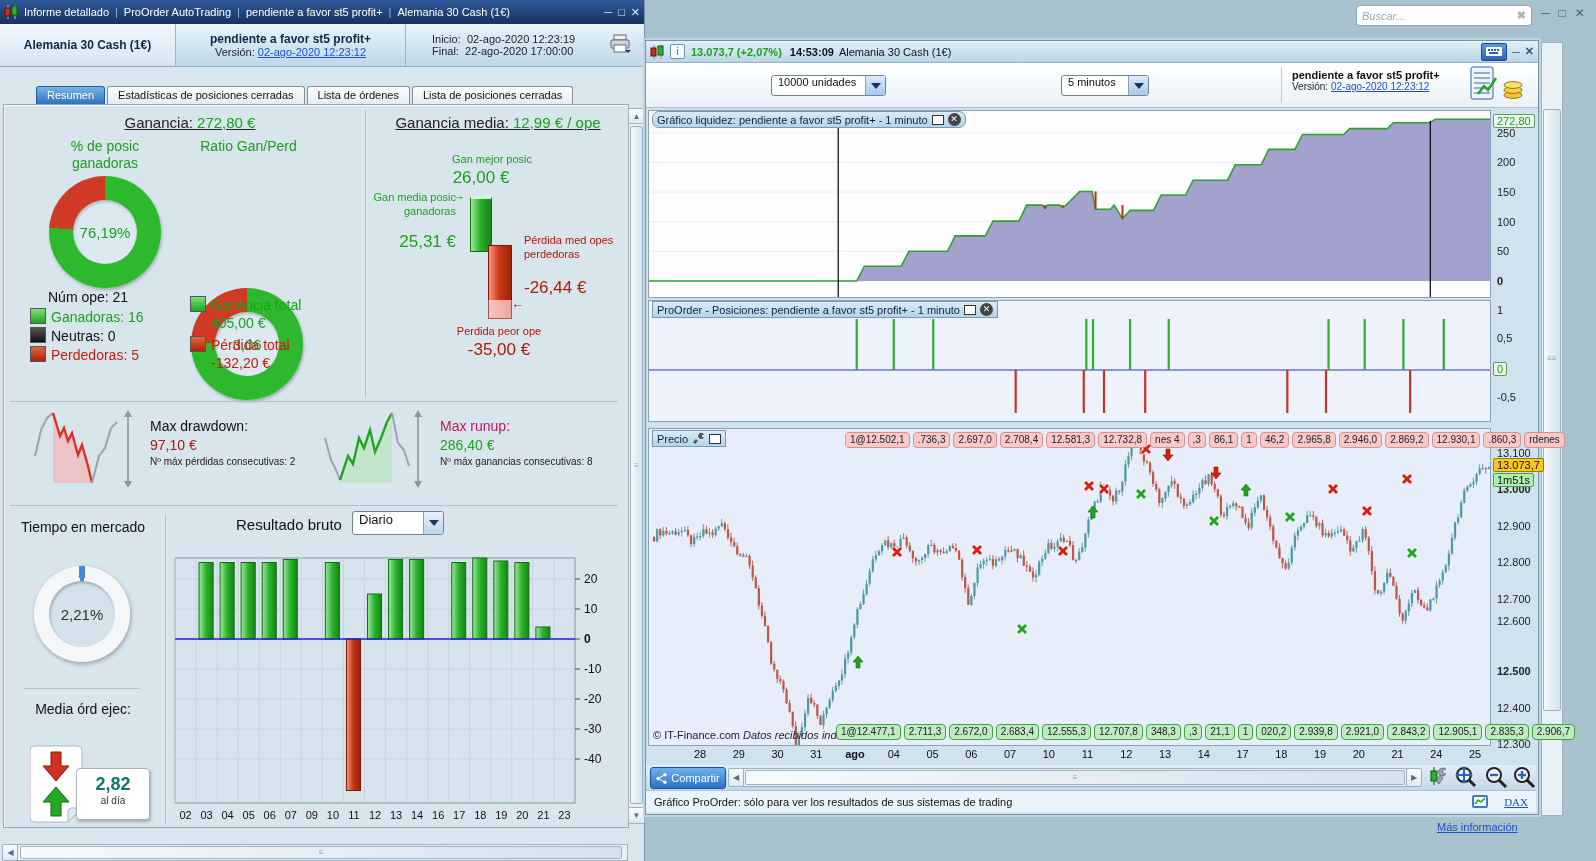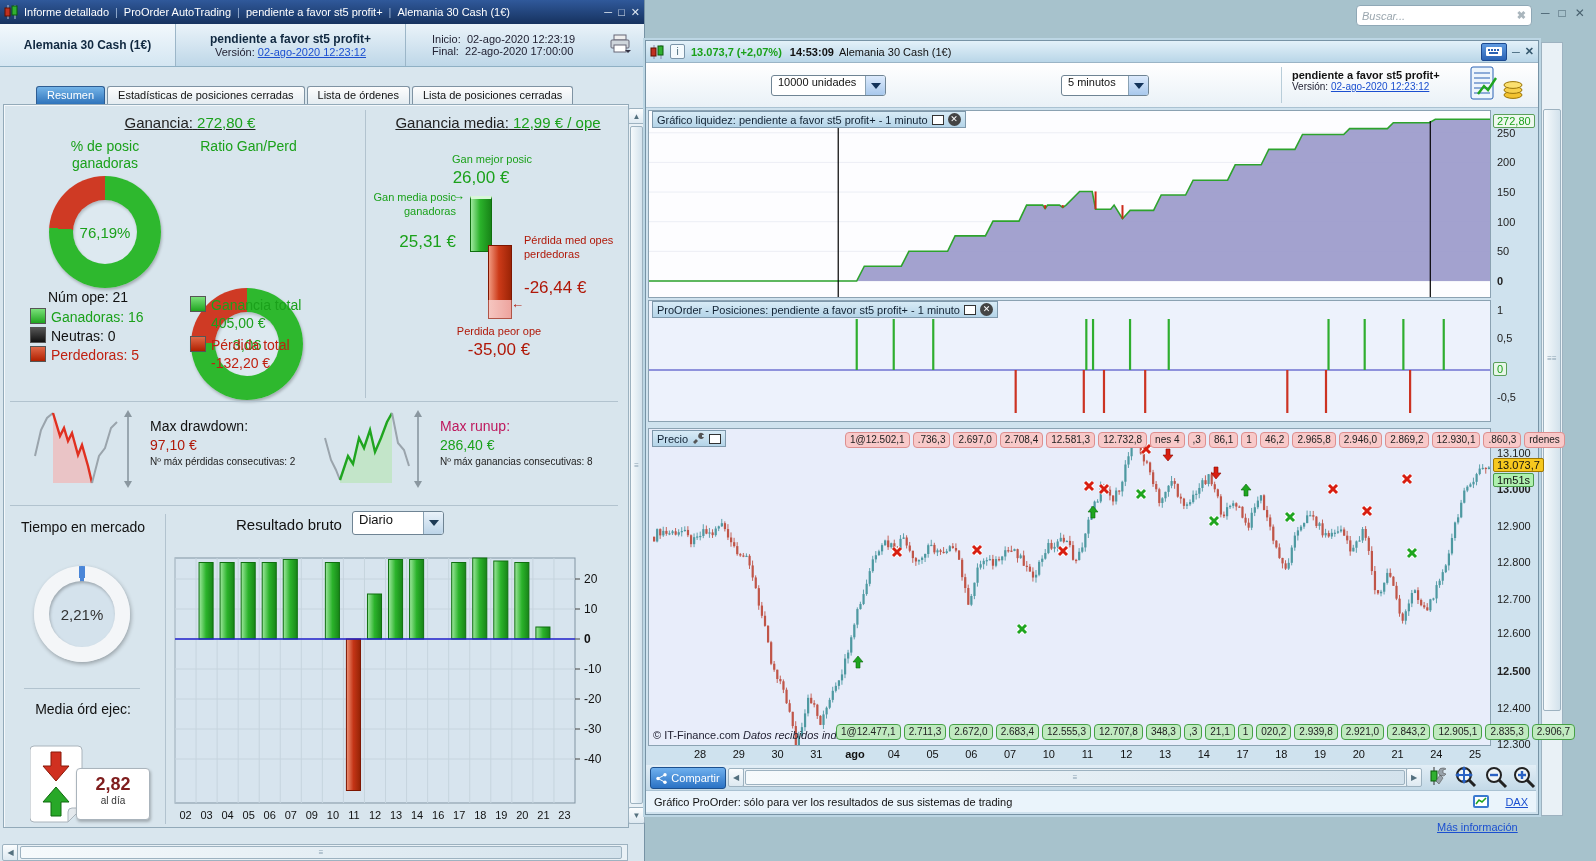--- a/index.html
+++ b/index.html
@@ -226,21 +226,21 @@
     </div>
     <div class="hr" style="left:24px;top:688px;width:116px;"></div>
     <div class="abs" style="left:18px;top:700px;width:130px;text-align:center;font-size:14px;color:#111;line-height:18px;">Media órd ejec:</div>
     <svg class="abs" width="62" height="80" viewBox="0 0 62 80" style="left:30px;top:744px;">
       <path d="M4,2 h44 a4,4 0 0 1 4,4 v58 l-14,14 h-34 a4,4 0 0 1 -4,-4 v-68 a4,4 0 0 1 4,-4 z" fill="#fff" stroke="#aab4bc"></path>
       <path d="M52,64 l-14,14 v-10 a4,4 0 0 1 4,-4 z" fill="#e4e9ed" stroke="#aab4bc"></path>
       <path d="M26,8 v14 h8 l-13,15 -13,-15 h8 v-14 z" fill="#d03020" stroke="#8a1808" transform="translate(5,0)"></path>
       <path d="M26,72 v-14 h8 l-13,-15 -13,15 h8 v14 z" fill="#28a828" stroke="#0e6a0e" transform="translate(5,0)"></path>
     </svg>
     <div class="abs" style="left:76px;top:768px;width:72px;height:50px;background:#fff;border:1px solid #aab4bc;border-radius:4px;box-shadow:1px 2px 3px rgba(0,0,0,.25);text-align:center;">
-      <div style="font-size:18px;font-weight:bold;color:#7f1d1d;margin-top:5px;">2,82</div>
+      <div style="font-size:18px;font-weight:bold;color:#0f766e;margin-top:5px;">2,82</div>
       <div style="font-size:10px;color:#333;">al día</div>
     </div>
 
     <div class="abs" style="left:236px;top:516px;font-size:15px;color:#111;">Resultado bruto</div>
     <div class="dd abs" style="left:352px;top:511px;width:92px;height:24px;">
       <span class="dd-txt">Diario</span>
       <span class="dd-btn">
           <span class="car"></span>
         </span>
     </div>
@@ -422,21 +422,21 @@
       <line x1="0" y1="170" x2="841" y2="170" stroke="#eceef5"></line>
       <path d="M0,170 L0.0,170.0 L207.7,170.0 L215.3,155.2 L252.3,155.2 L259.9,140.3 L298.6,140.3 L306.1,124.9 L336.4,124.9 L344.0,110.1 L370.0,110.1 L377.6,94.1 L393.6,94.1 L396.1,97.7 L398.6,94.1 L410.4,94.1 L413.8,96.5 L417.1,94.1 L430.6,80.5 L443.2,80.5 L446.6,98.2 L461.7,98.2 L465.1,94.1 L473.5,107.7 L481.1,99.4 L504.6,99.4 L512.2,84.0 L536.6,84.0 L544.1,69.2 L578.6,69.2 L586.2,53.8 L612.2,53.8 L619.8,38.4 L645.9,38.4 L653.5,23.5 L694.7,23.5 L700.6,17.6 L738.4,17.6 L744.3,11.7 L780.4,11.7 L786.3,8.2 L841.0,8.2 L841,170 Z" fill="#9b9acb" fill-opacity="0.92" stroke="none"></path>
       <path d="M0.0,170.0 L207.7,170.0 L215.3,155.2 L252.3,155.2 L259.9,140.3 L298.6,140.3 L306.1,124.9 L336.4,124.9 L344.0,110.1 L370.0,110.1 L377.6,94.1 L393.6,94.1 L396.1,97.7 L398.6,94.1 L410.4,94.1 L413.8,96.5 L417.1,94.1 L430.6,80.5 L443.2,80.5 L446.6,98.2 L461.7,98.2 L465.1,94.1 L473.5,107.7 L481.1,99.4 L504.6,99.4 L512.2,84.0 L536.6,84.0 L544.1,69.2 L578.6,69.2 L586.2,53.8 L612.2,53.8 L619.8,38.4 L645.9,38.4 L653.5,23.5 L694.7,23.5 L700.6,17.6 L738.4,17.6 L744.3,11.7 L780.4,11.7 L786.3,8.2 L841.0,8.2 " fill="none" stroke="#2da32d" stroke-width="1.6"></path>
       <line x1="396.111" y1="94.096" x2="396.111" y2="97.654" stroke="#cc2a1a" stroke-width="2"></line>
       <line x1="413.772" y1="94.096" x2="413.772" y2="96.468" stroke="#cc2a1a" stroke-width="2"></line>
       <line x1="446.571" y1="80.45700000000001" x2="446.571" y2="98.247" stroke="#cc2a1a" stroke-width="2"></line>
       <line x1="473.48299999999995" y1="94.096" x2="473.48299999999995" y2="107.735" stroke="#cc2a1a" stroke-width="2"></line>
       <line x1="189.225" y1="10" x2="189.225" y2="186" stroke="#000" stroke-width="1.2"></line>
       <line x1="781.289" y1="10" x2="781.289" y2="186" stroke="#000" stroke-width="1.2"></line>
     </svg>
-  <div class="chart-tab" style="left:652px;top:111px;">
+  <div class="chart-tab" style="left:652px;top:111px;border-radius:7px;">
     <span>Gráfico liquidez: pendiente a favor st5  profit+ - 1 minuto</span>
     <span class="mini-ic"></span>
     <span class="mini-x">✕</span>
   </div>
   <div class="axis-col" id="eq-axis" style="left:1491px;top:110px;width:46px;height:188px;">
       <div class="badge" style="top: 4px; background: rgb(238, 248, 238); border: 1px solid rgb(90, 160, 90); color: rgb(27, 161, 27);">272,80</div>
       <div class="axis-lab" style="top: 16.75px;">250</div>
       <div class="axis-lab" style="top: 46.4px;">200</div>
       <div class="axis-lab" style="top: 76.05px;">150</div>
       <div class="axis-lab" style="top: 105.7px;">100</div>
@@ -1156,21 +1156,21 @@
       <div style="position: absolute; left: 736.5px; top: 0px; width: 24px; text-align: center;">21</div>
       <div style="position: absolute; left: 775.25px; top: 0px; width: 24px; text-align: center;">24</div>
       <div style="position: absolute; left: 814px; top: 0px; width: 24px; text-align: center;">25</div>
     </div>
   <div class="axis-col" id="px-axis" style="left:1491px;top:428px;width:46px;height:318px;">
       <div class="axis-lab" style="top: 19px;">13.100</div>
       <div class="axis-lab" style="top: 55.4px; font-weight: bold;">13.000</div>
       <div class="axis-lab" style="top: 91.8px;">12.900</div>
       <div class="axis-lab" style="top: 128.2px;">12.800</div>
       <div class="axis-lab" style="top: 164.6px;">12.700</div>
-      <div class="axis-lab" style="top: 199px;">12.600</div>
+      <div class="axis-lab" style="top: 187px;">12.600</div>
       <div class="axis-lab" style="top: 237.4px; font-weight: bold;">12.500</div>
       <div class="axis-lab" style="top: 273.8px;">12.400</div>
       <div class="axis-lab" style="top: 310.2px;">12.300</div>
       <div class="badge" style="top: 30px; background: rgb(246, 200, 30); border: 1px solid rgb(160, 120, 0); color: rgb(17, 17, 17); z-index: 2;">13.073,7</div>
       <div class="badge" style="top: 45px; background: rgb(174, 240, 174); border: 1px solid rgb(74, 154, 74); color: rgb(17, 17, 17); z-index: 2;">1m51s</div>
     </div>
 
   <div class="abs" style="left:646px;top:765px;width:890px;height:25px;background:linear-gradient(#e2eef6,#c3d9e7);"></div>
   <div class="abs" style="left:650px;top:767px;width:74px;height:20px;background:linear-gradient(#6fb0ee,#2a72c4);border:1px solid #1c508e;border-radius:3px;display:flex;align-items:center;justify-content:center;gap:4px;color:#fff;font-size:11px;">
     <svg width="11" height="11" viewBox="0 0 11 11">
@@ -1212,21 +1212,21 @@
     <line x1="6" y1="10" x2="14" y2="10" stroke="#2a62c4" stroke-width="2.4"></line>
   </svg>
   <svg class="abs" width="24" height="24" viewBox="0 0 24 24" style="left:1512px;top:765px;">
     <circle cx="10" cy="10" r="7" fill="#eef4f8" stroke="#222" stroke-width="2"></circle>
     <line x1="15" y1="15" x2="22" y2="22" stroke="#222" stroke-width="3"></line>
     <line x1="6" y1="10" x2="14" y2="10" stroke="#2a62c4" stroke-width="2.4"></line>
       <line x1="10" y1="6" x2="10" y2="14" stroke="#2a62c4" stroke-width="2.4"></line>
   </svg>
   <div class="abs" style="left:646px;top:790px;width:890px;height:22px;background:#eaf4fb;border-top:1px solid #aac2d2;display:flex;align-items:center;padding:0 8px;box-sizing:border-box;font-size:11px;color:#111;">
     <span>Gráfico ProOrder: sólo para ver los resultados de sus sistemas de trading</span>
-    <span style="margin-left:auto;display:flex;align-items:flex-end;gap:16px;">
+    <span style="margin-left:auto;display:flex;align-items:flex-end;gap:16px;font-family:Liberation Serif, serif;">
       <svg width="16" height="13" viewBox="0 0 16 13">
           <rect x="0" y="0" width="16" height="13" rx="2" fill="#3a7ad0"></rect>
           <rect x="2" y="2" width="12" height="9" fill="#fff"></rect>
           <polyline points="3,9 6,5 9,7 13,3" fill="none" stroke="#1fa51f" stroke-width="1.6"></polyline>
         </svg>
       <span class="link">DAX</span>
     </span>
   </div>
 
 </div>

